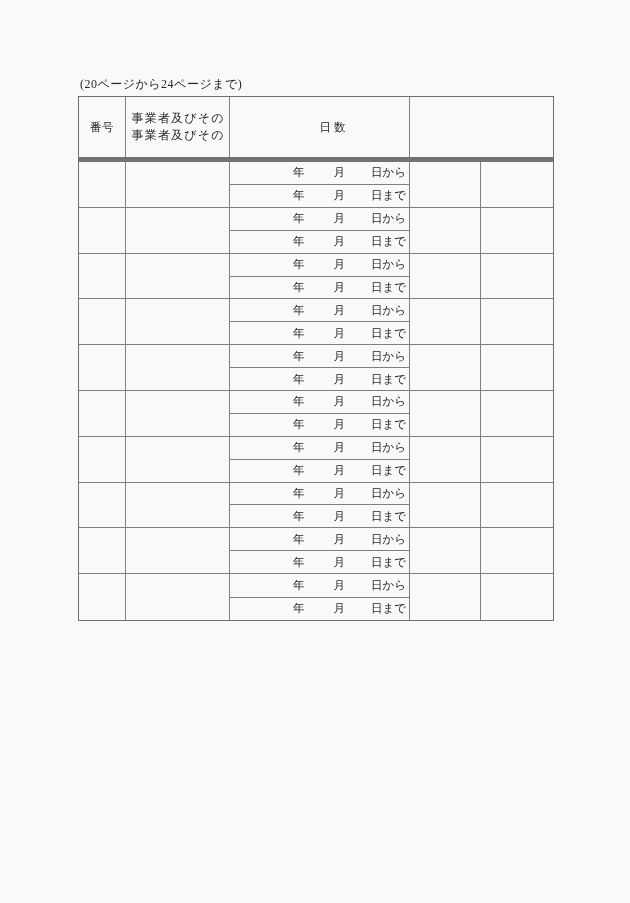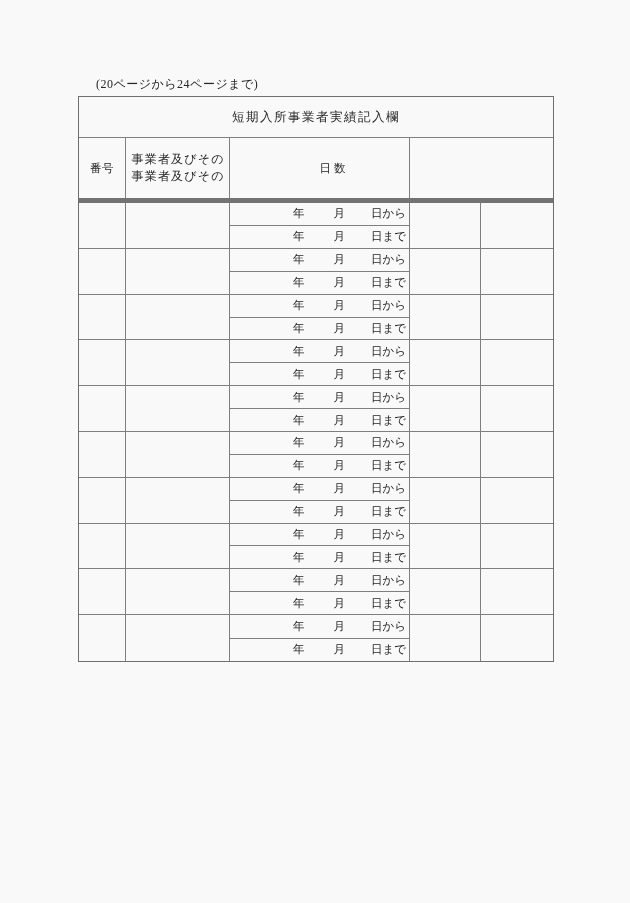--- a/index.html
+++ b/index.html
@@ -9,21 +9,21 @@
     font-family: "Liberation Serif", "DejaVu Serif", serif;
     color: #262626;
   }
   .page {
     position: relative;
     width: 630px; height: 903px;
     overflow: hidden;
   }
   .top-note {
     position: absolute;
-    left: 96px; top: 76px;
+    left: 80px; top: 76px;
     font-size: 12px;
     letter-spacing: 0.5px;
   }
   .tbl {
     position: absolute;
     left: 78px; top: 96px;
     width: 476px;
     border: 1px solid #6f6f6f;
     background: transparent;
   }
@@ -79,23 +79,20 @@
 </style>
 </head>
 <body>
 
 <div class="page">
 
   <div class="top-note">(20ページから24ページまで)</div>
 
   <div class="tbl">
 
-    <div class="title-row">
-      <span class="title-text">短期入所事業者実績記入欄</span>
-    </div>
 
     <div class="grid head-row">
       <div class="c cell">
         <span class="ls05">番号</span>
       </div>
       <div class="c cell">
         <div class="name-block">
           <div class="name-line">事業者及びその</div>
           <div class="name-line">事業者及びその</div>
         </div>

